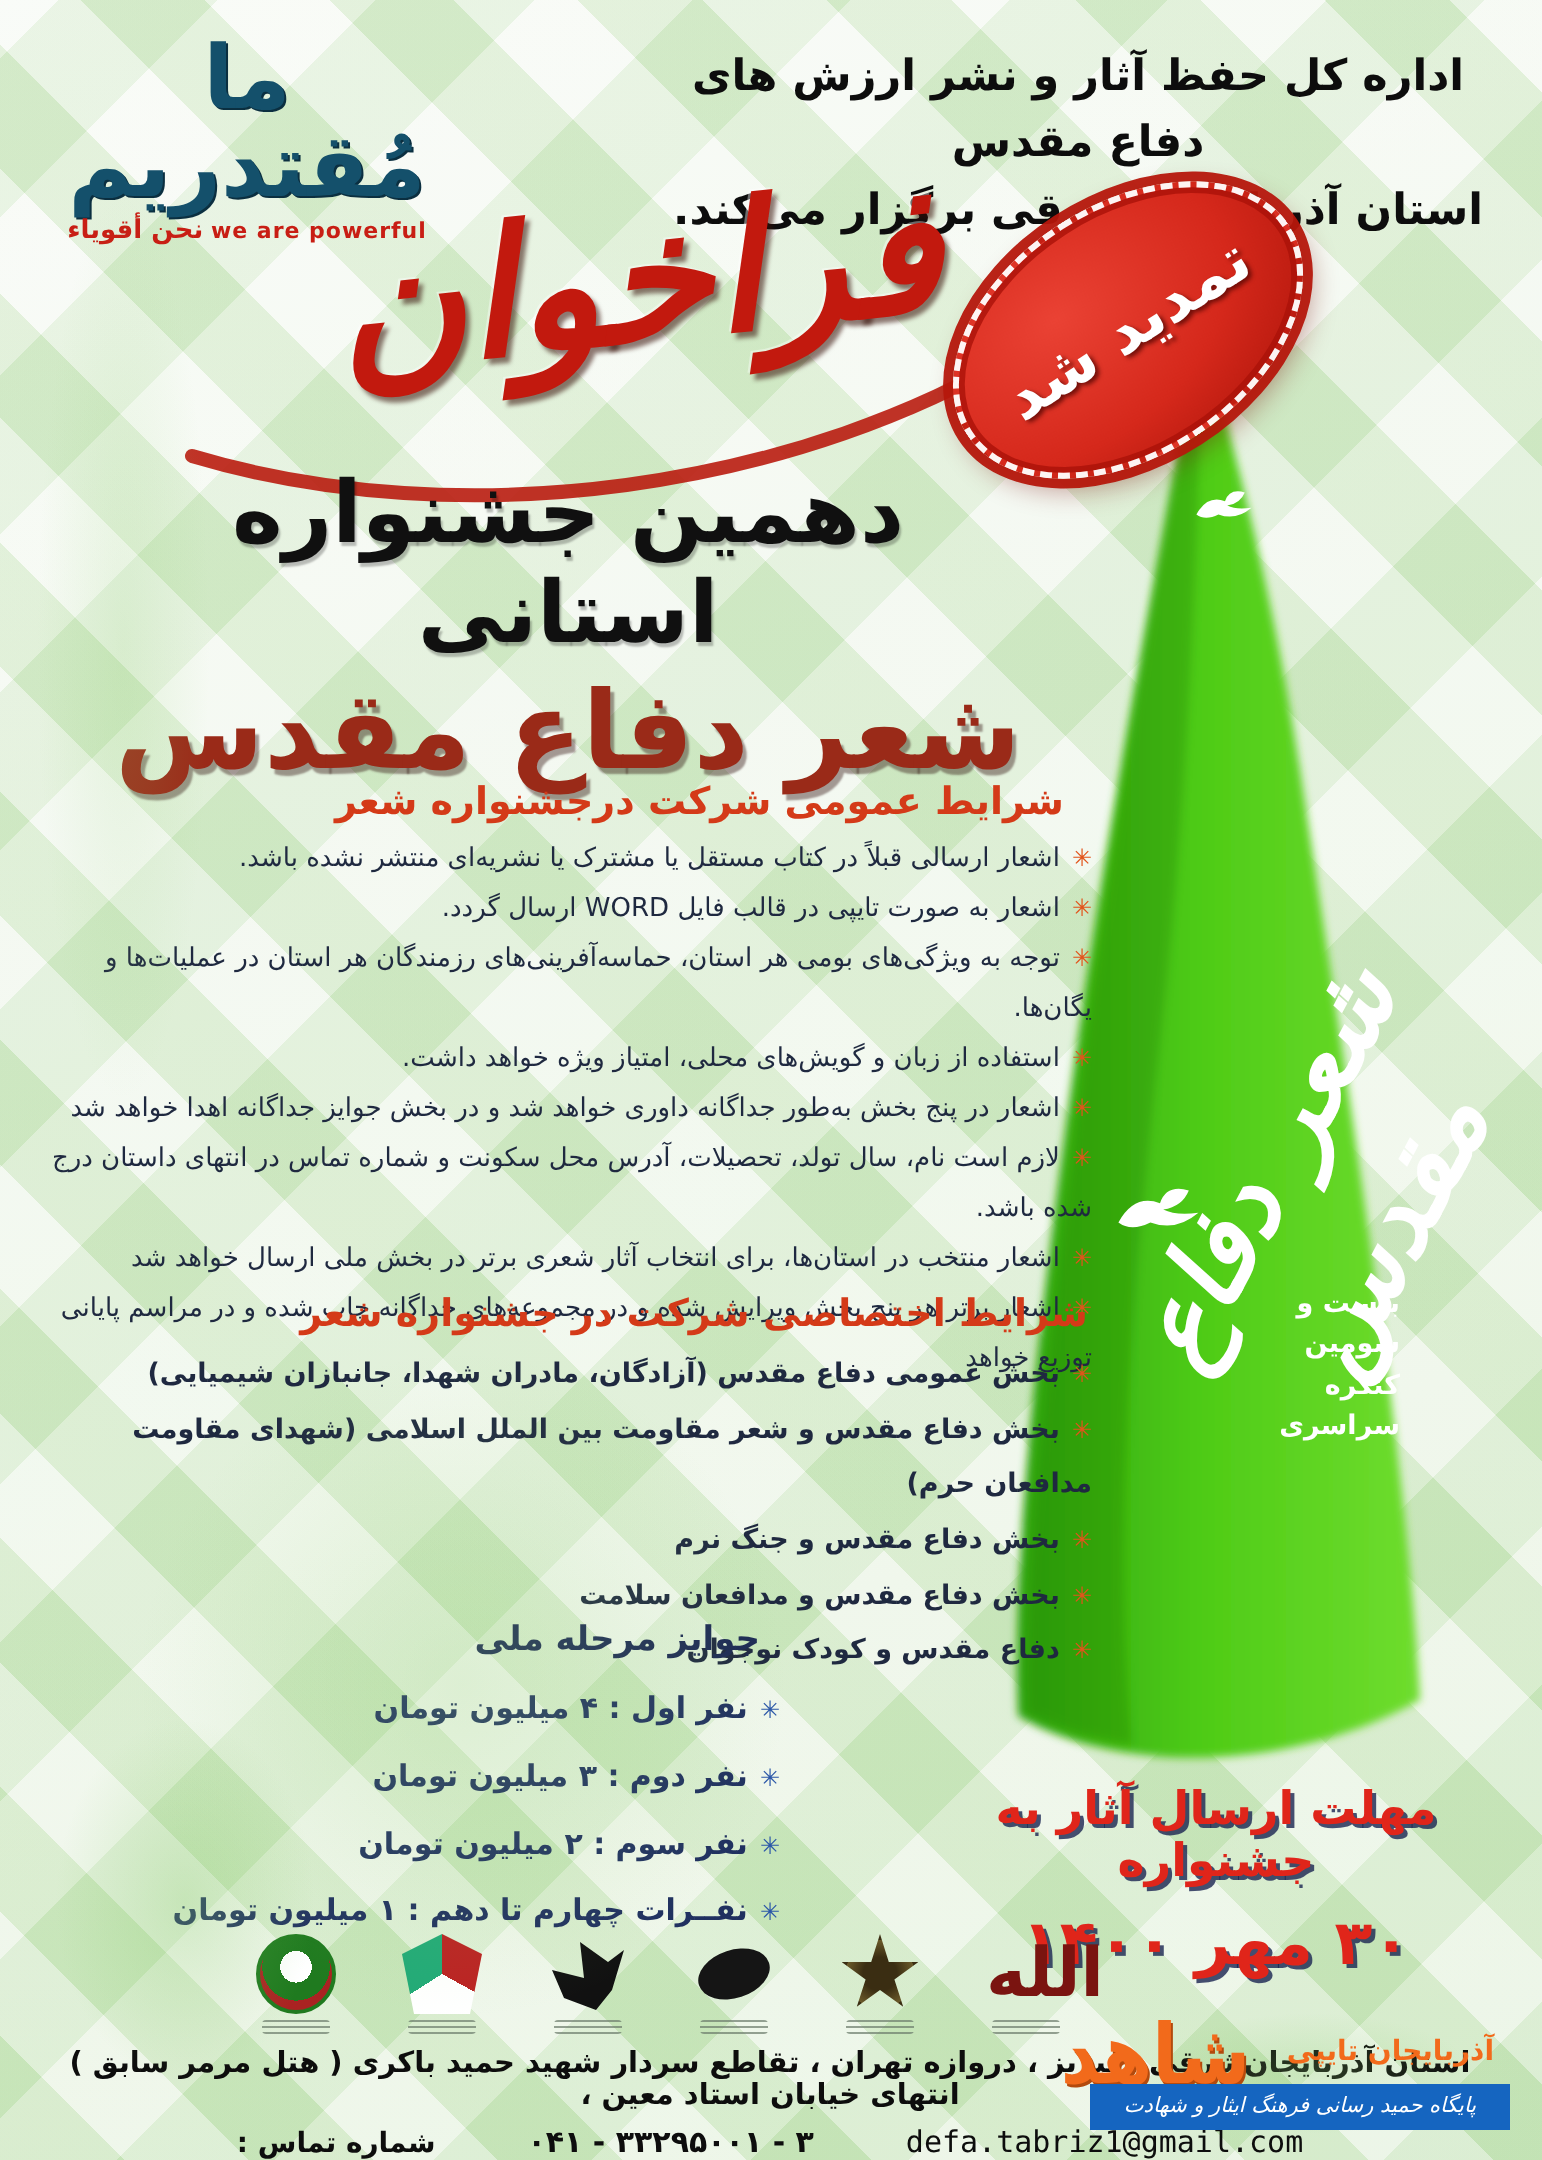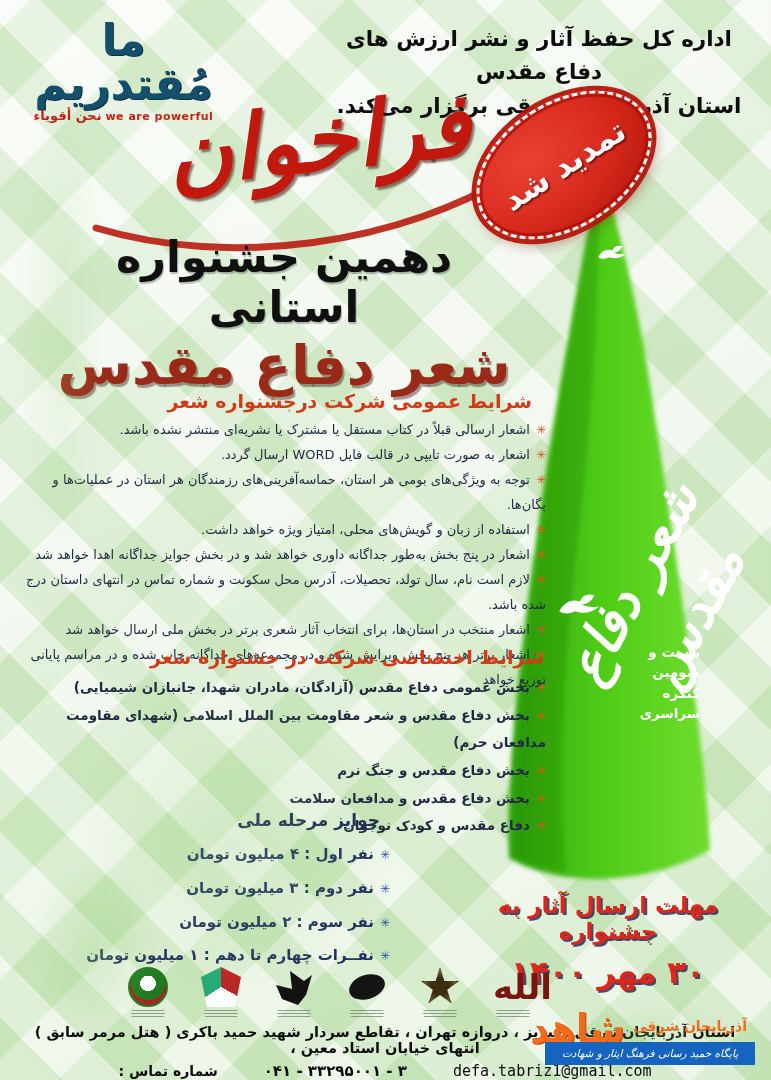--- a/index.html
+++ b/index.html
@@ -240,17 +240,17 @@
     <div class="addr">استان آذربایجان‌شرقی ، تبریز ، دروازه تهران ، تقاطع سردار شهید حمید باکری ( هتل مرمر سابق ) انتهای خیابان استاد معین ،</div>
     <div class="contact">
       <span class="lbl">شماره تماس :</span>
       <span class="phone" dir="ltr">۰۴۱ - ۳۳۲۹۵۰۰۱ - ۳</span>
       <span class="mail" dir="ltr">defa.tabriz1@gmail.com</span>
     </div>
   </div>
 
   <div class="abs wm">
     <div class="wm-mark">شاهد</div>
-    <div class="wm-region">آذربایجان شرقی</div>
+    <div class="wm-region">آذربایجان تایپی</div>
     <div class="wm-strip">پایگاه حمید رسانی فرهنگ ایثار و شهادت</div>
   </div>
 
 </div>
 
 </body></html>

